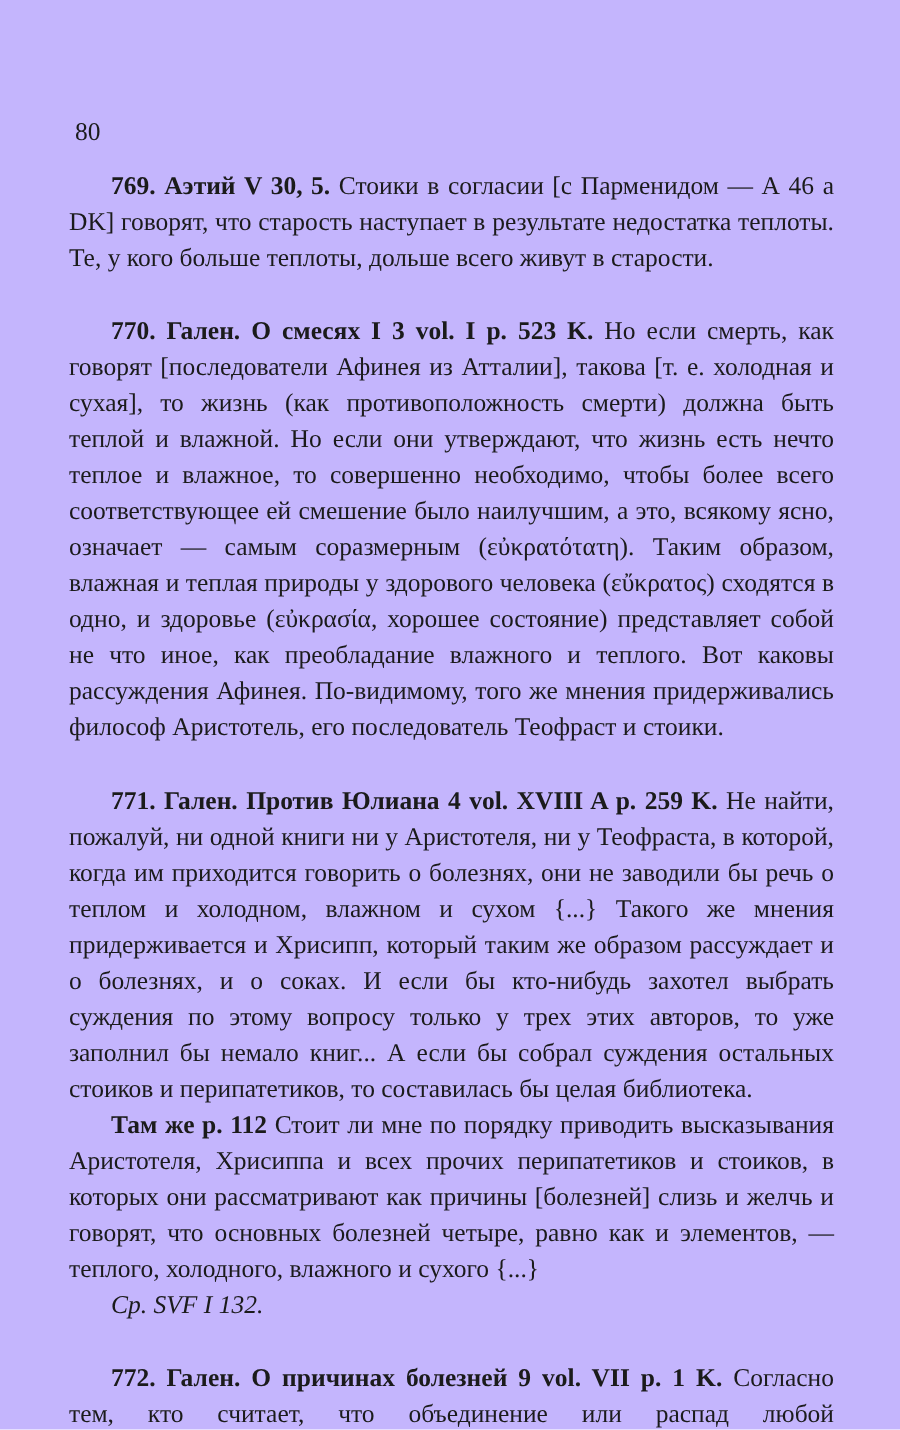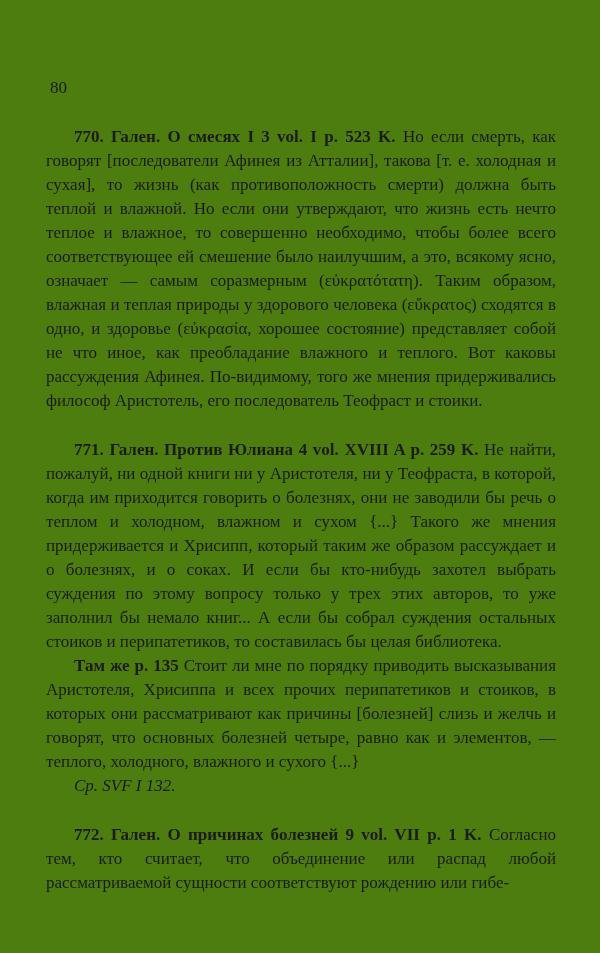--- a/index.html
+++ b/index.html
@@ -4,21 +4,21 @@
 <style>
   html, body {
     margin: 0;
     padding: 0;
     background: #ffffff;
   }
   .book-page {
     position: relative;
     width: 600px;
     height: 953px;
-    background: #4d7c0f;
+    background: #c4b5fd;
     color: #1b1b1b;
     font-family: "Liberation Serif", "DejaVu Serif", serif;
     font-size: 17px;
     line-height: 24px;
     box-sizing: border-box;
     padding: 76px 44px 0 46px;
     overflow: hidden;
   }
   .page-number {
     font-size: 17px;
@@ -49,28 +49,31 @@
     margin-top: 0;
   }
 </style>
 </head>
 <body>
 
 <div class="book-page">
 
   <div class="page-number">80</div>
 
+  <div class="entry first-entry">
+    <p><span class="heading">769. Аэтий V 30, 5.</span> <span>Стоики в согласии [с Парменидом — А 46 а DK] говорят, что старость наступает в результате недостатка теплоты. Те, у кого больше теплоты, дольше всего живут в старости.</span></p>
+  </div>
 
   <div class="entry">
     <p><span class="heading">770. Гален. О смесях I 3 vol. I p. 523 K.</span> <span>Но если смерть, как говорят [последователи Афинея из Атталии], такова [т. е. холодная и сухая], то жизнь (как противоположность смерти) должна быть теплой и влажной. Но если они утверждают, что жизнь есть нечто теплое и влажное, то совершенно необходимо, чтобы более всего соответствующее ей смешение было наилучшим, а это, всякому ясно, означает — самым соразмерным (εὐκρατότατη). Таким образом, влажная и теплая природы у здорового человека (εὔκρατος) сходятся в одно, и здоровье (εὐκρασία, хорошее состояние) представляет собой не что иное, как преобладание влажного и теплого. Вот каковы рассуждения Афинея. По-видимому, того же мнения придерживались философ Аристотель, его последователь Теофраст и стоики.</span></p>
   </div>
 
   <div class="entry">
     <p><span class="heading">771. Гален. Против Юлиана 4 vol. XVIII A p. 259 K.</span> <span>Не найти, пожалуй, ни одной книги ни у Аристотеля, ни у Теофраста, в которой, когда им приходится говорить о болезнях, они не заводили бы речь о теплом и холодном, влажном и сухом {...} Такого же мнения придерживается и Хрисипп, который таким же образом рассуждает и о болезнях, и о соках. И если бы кто-нибудь захотел выбрать суждения по этому вопросу только у трех этих авторов, то уже заполнил бы немало книг... А если бы собрал суждения остальных стоиков и перипатетиков, то составилась бы целая библиотека.</span></p>
-    <p><span class="heading">Там же p. 135</span> <span>Стоит ли мне по порядку приводить высказывания Аристотеля, Хрисиппа и всех прочих перипатетиков и стоиков, в которых они рассматривают как причины [болезней] слизь и желчь и говорят, что основных болезней четыре, равно как и элементов, — теплого, холодного, влажного и сухого {...}</span></p>
+    <p><span class="heading">Там же p. 112</span> <span>Стоит ли мне по порядку приводить высказывания Аристотеля, Хрисиппа и всех прочих перипатетиков и стоиков, в которых они рассматривают как причины [болезней] слизь и желчь и говорят, что основных болезней четыре, равно как и элементов, — теплого, холодного, влажного и сухого {...}</span></p>
     <p class="reference">Ср. SVF I 132.</p>
   </div>
 
   <div class="entry">
     <p><span class="heading">772. Гален. О причинах болезней 9 vol. VII p. 1 K.</span> <span>Согласно тем, кто считает, что объединение или распад любой рассматриваемой сущности соответствуют рождению или гибе-</span></p>
   </div>
 
 </div>
 
 </body></html>

